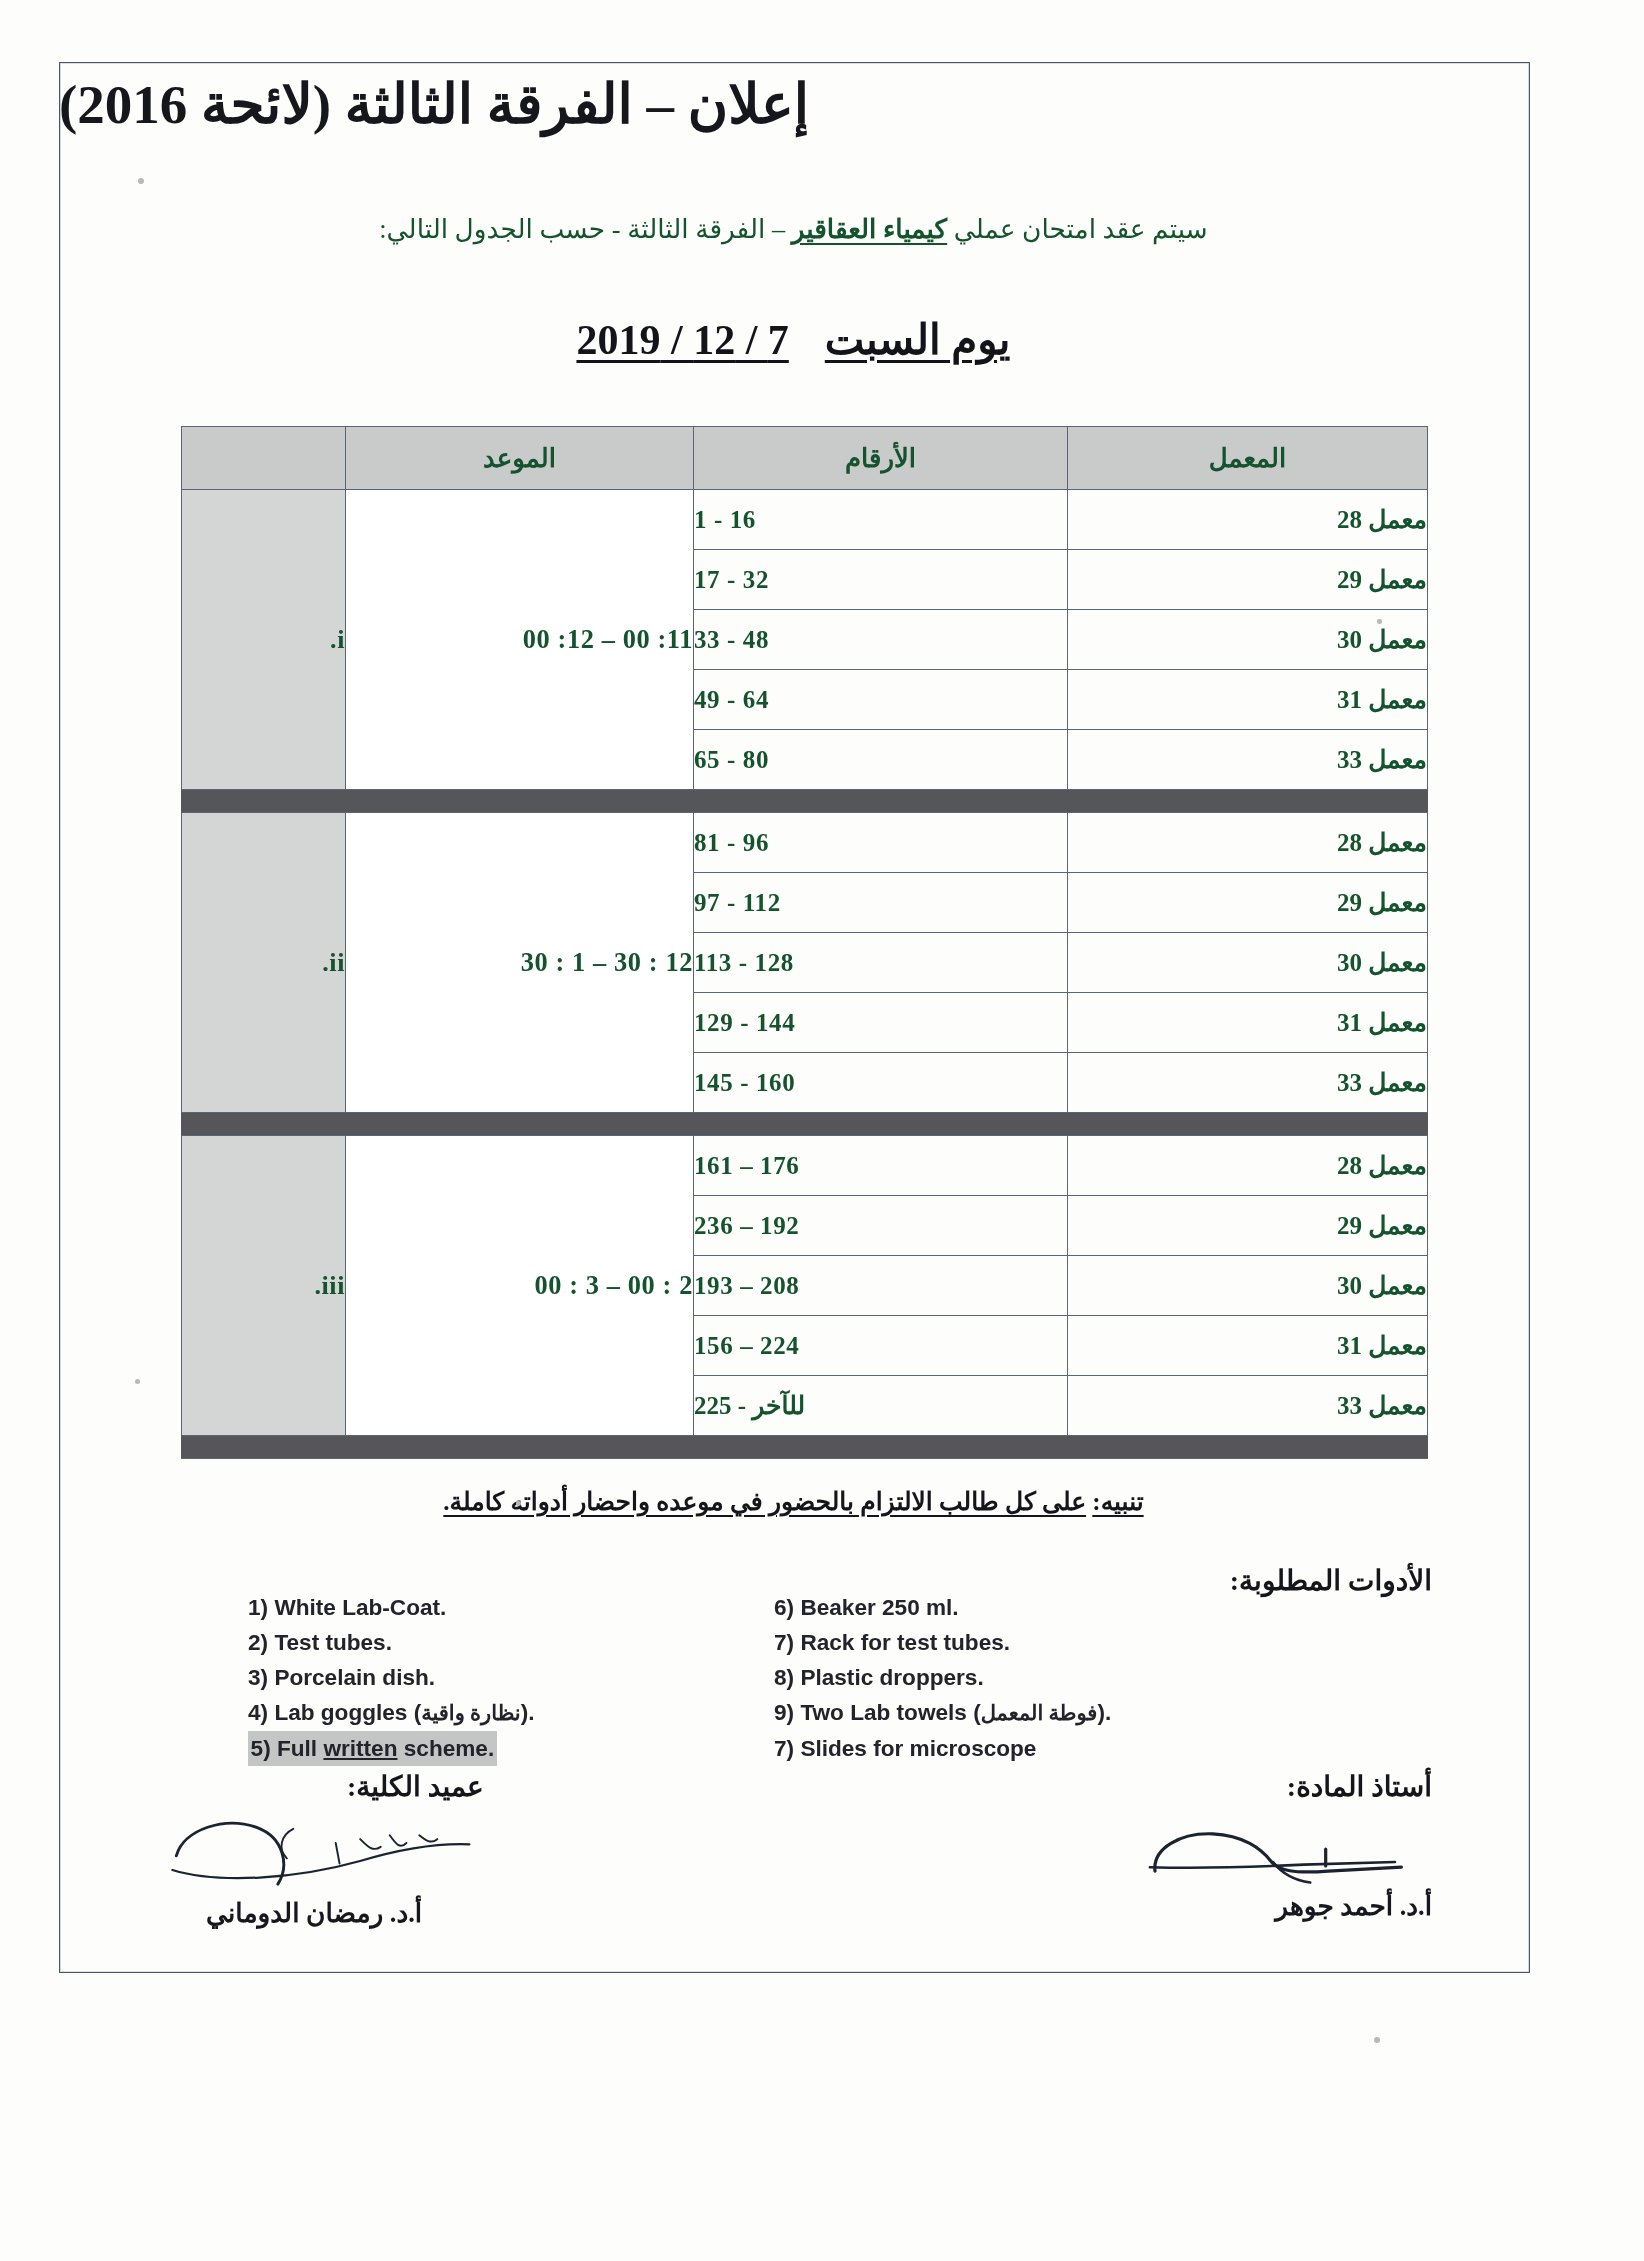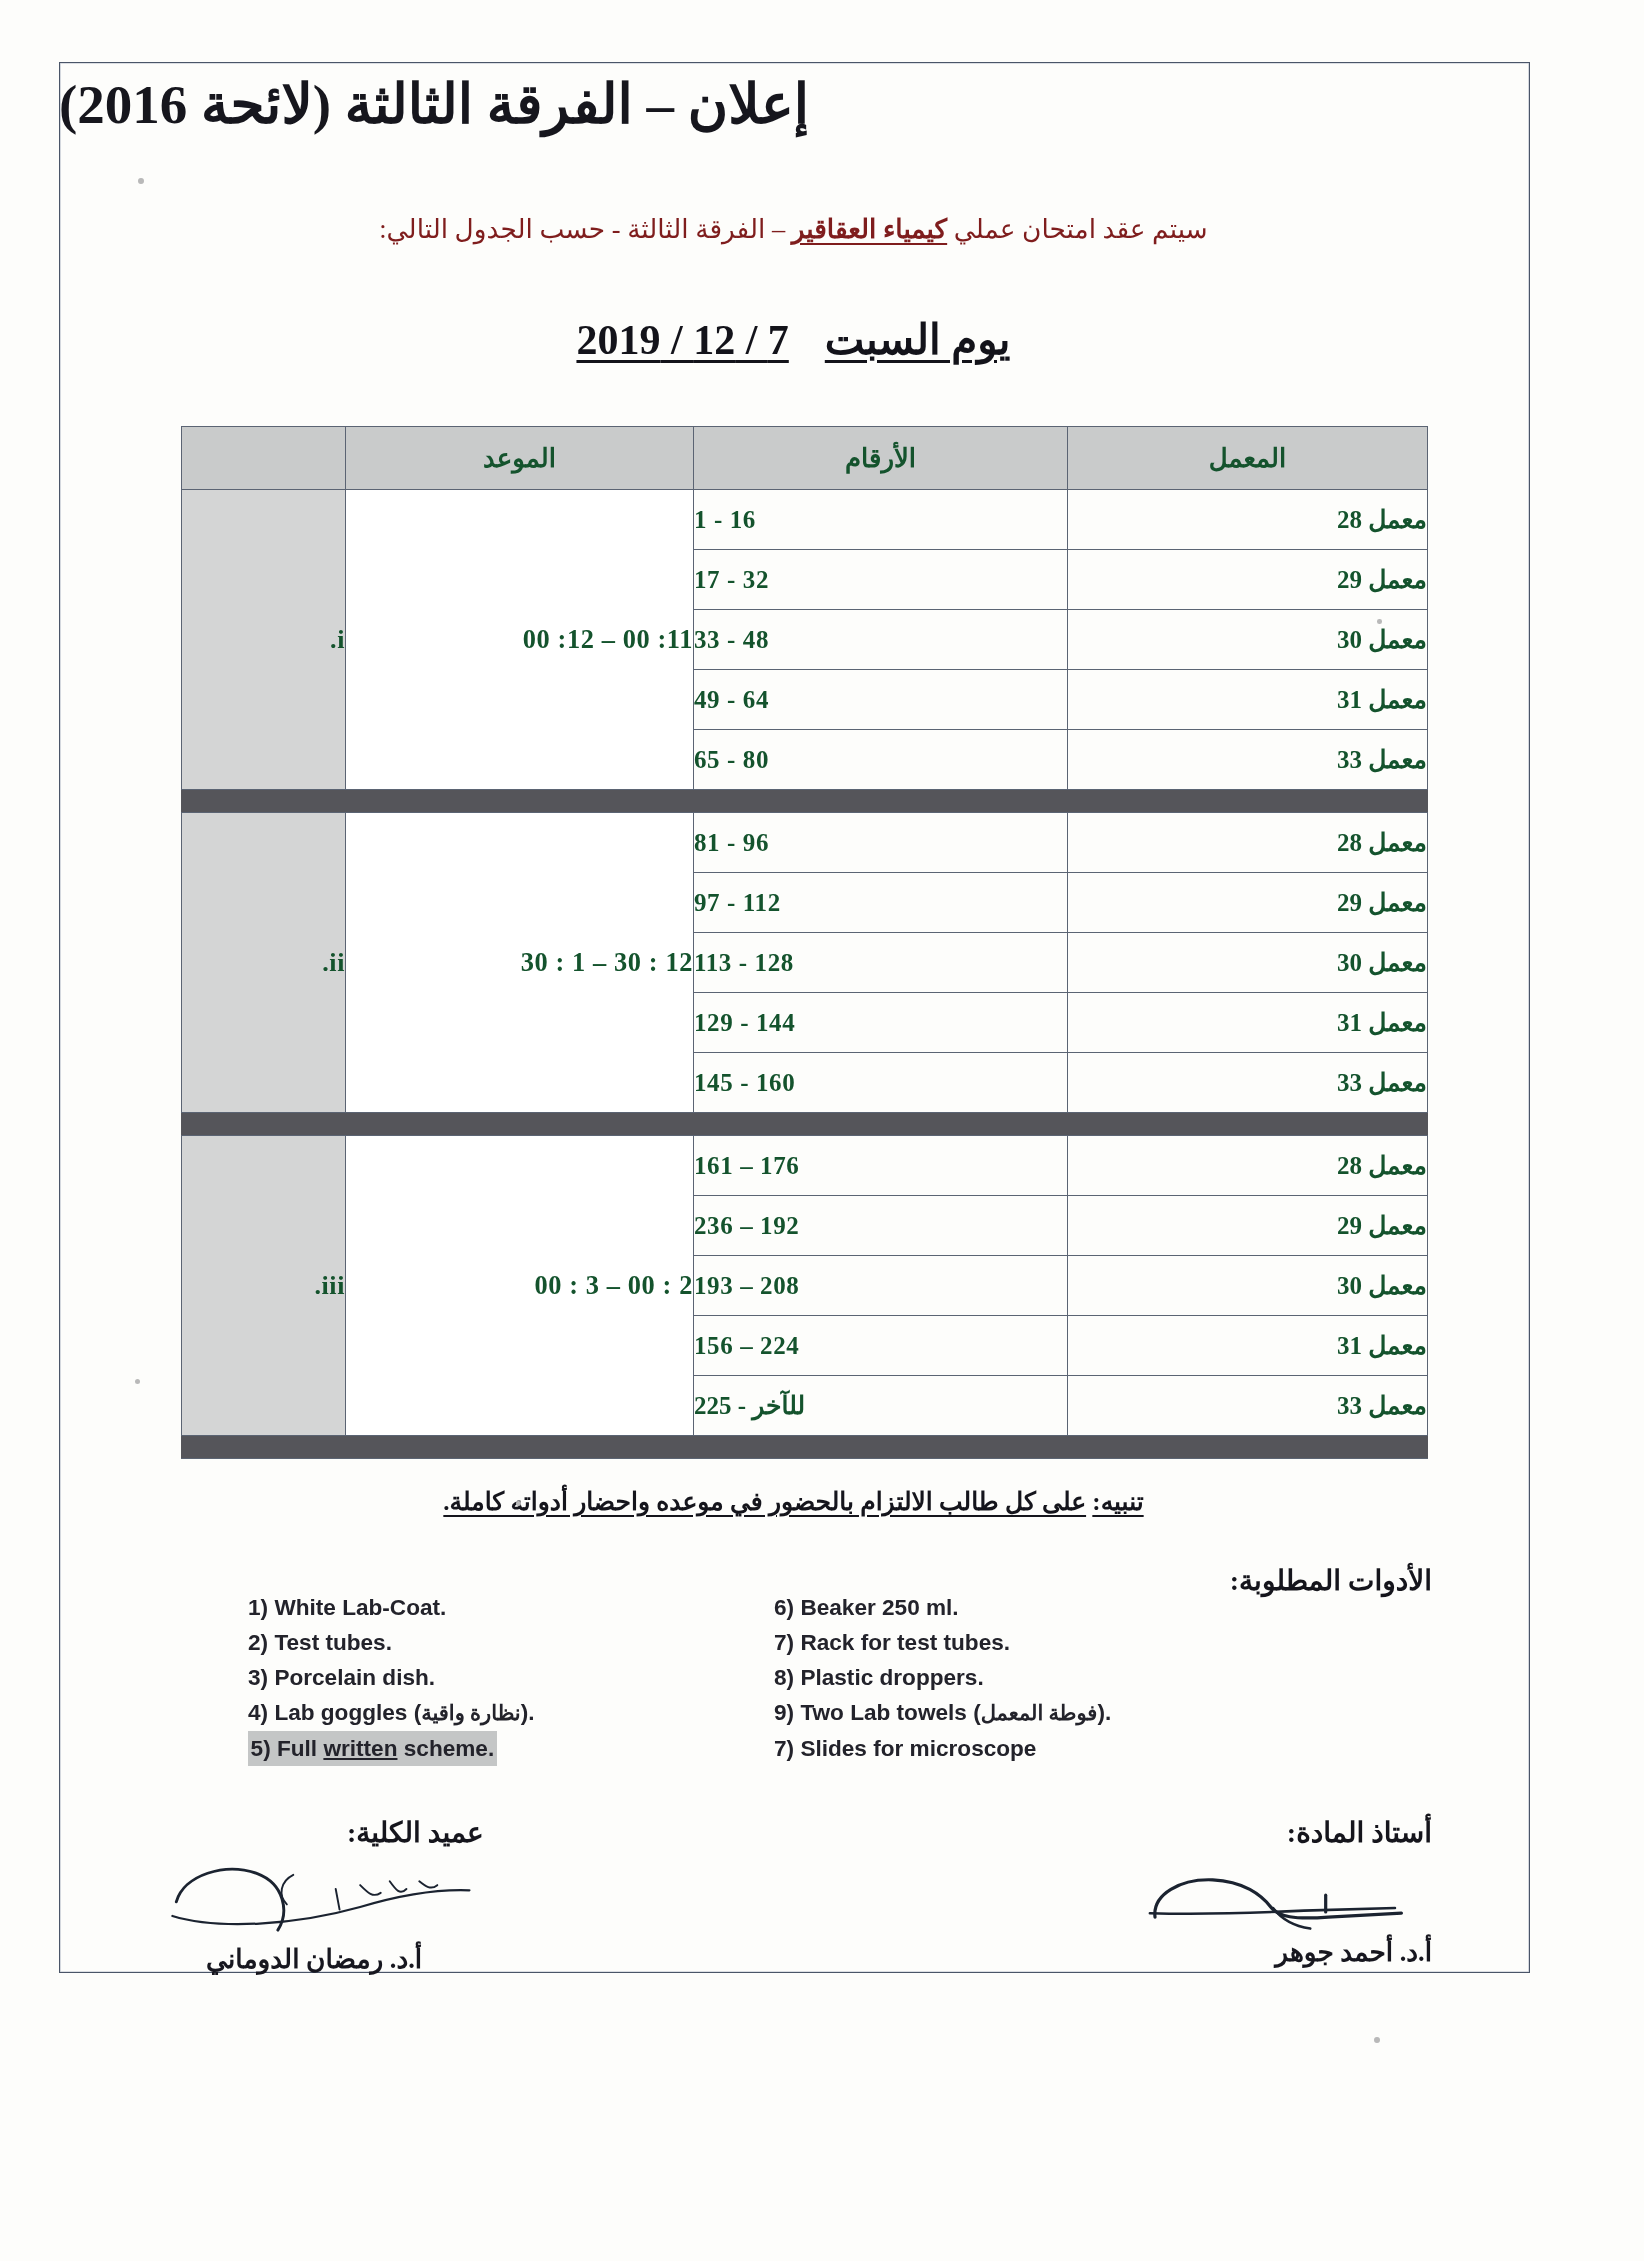--- a/index.html
+++ b/index.html
@@ -50,21 +50,21 @@
   }
 
   .doc-subtitle {
     position: absolute;
     left: 59px;
     top: 213px;
     width: 1469px;
     text-align: center;
     direction: rtl;
     font-size: 26.4px;
-    color: #7f1d1d;
+    color: #14532d;
     font-family: "Liberation Serif", serif;
   }
   .doc-subtitle .stress {
     font-weight: bold;
     text-decoration: underline;
     text-underline-offset: 4.5px;
   }
 
   .doc-date {
     position: absolute;
@@ -194,21 +194,21 @@
     margin-top: 48px;
   }
   .tool-item.highlight {
     background: #c4c6c6;
     display: inline-block;
     padding: 0 2.6px;
   }
   .tool-item.highlight .mid-u { text-decoration: underline; }
 
   
-  .sign-block { position: absolute; direction: rtl; margin-top: 46px; }
+  .sign-block { position: absolute; direction: rtl; }
   .sign-block .sign-role {
     font-size: 28px;
     font-weight: bold;
     color: #15151c;
   }
   .sign-block .sign-name {
     font-size: 26.4px;
     font-weight: bold;
     color: #17171f;
     white-space: nowrap;

